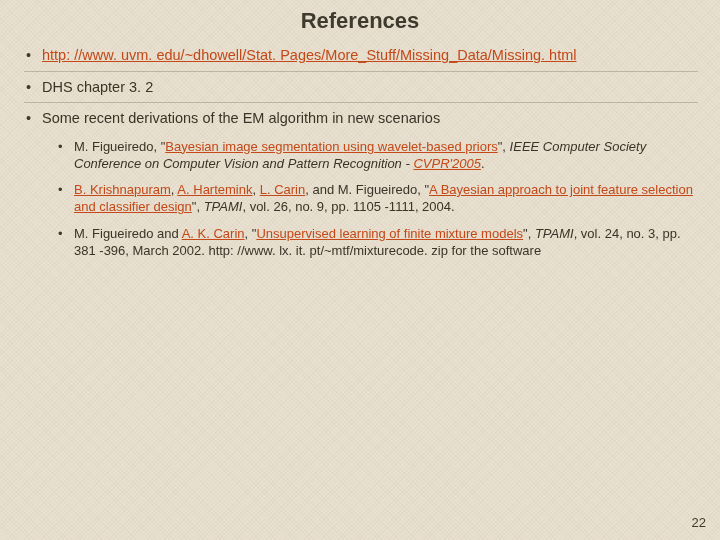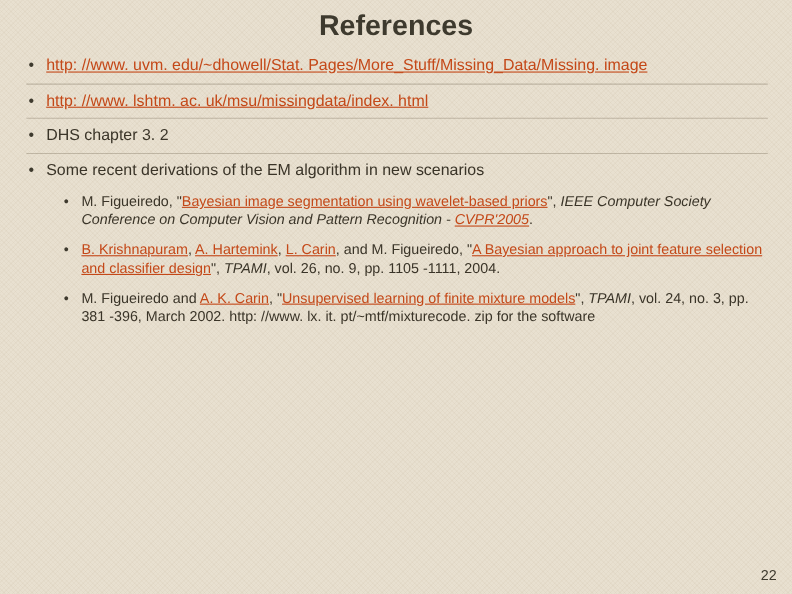--- a/index.html
+++ b/index.html
@@ -11,21 +11,21 @@
   background-image: 
     repeating-linear-gradient(45deg, rgba(180,160,130,0.08) 0, rgba(180,160,130,0.08) 1px, transparent 1px, transparent 3px),
     repeating-linear-gradient(-45deg, rgba(180,160,130,0.08) 0, rgba(180,160,130,0.08) 1px, transparent 1px, transparent 3px);
   font-family: Verdana, Geneva, sans-serif;
   color: #3a3428;
   position: relative;
   box-sizing: border-box;
 }
 .title {
   text-align: center;
-  font-size: 26px;
+  font-size: 22px;
   font-weight: bold;
   color: #3e3a2e;
   padding-top: 8px;
   padding-bottom: 6px;
 }
 ul.main {
   list-style: none;
   margin: 0;
   padding: 0 22px 0 24px;
 }
@@ -76,27 +76,24 @@
 }
 </style>
 </head>
 <body>
 
 <div class="title">References</div>
 
 <ul class="main">
 
   <li>
-    <a class="lk">http: //www. uvm. edu/~dhowell/Stat. Pages/More_Stuff/Missing_Data/Missing. image</a>
+    <a class="lk">http: //www. uvm. edu/~dhowell/Stat. Pages/More_Stuff/Missing_Data/Missing. html</a>
   </li>
 
 
-  <li>
-    <a class="lk">http: //www. lshtm. ac. uk/msu/missingdata/index. html</a>
-  </li>
 
   <li>
     <span>DHS chapter 3. 2</span>
   </li>
 
   <li>
     <span>Some recent derivations of the EM algorithm in new scenarios</span>
     <ul class="sub">
       <li>
         <span>M. Figueiredo, "</span><a class="lk">Bayesian image segmentation using wavelet-based priors</a><span>", </span><span class="ital">IEEE Computer Society Conference on Computer Vision and Pattern Recognition - </span><a class="lk ital">CVPR'2005</a><span>.</span>

